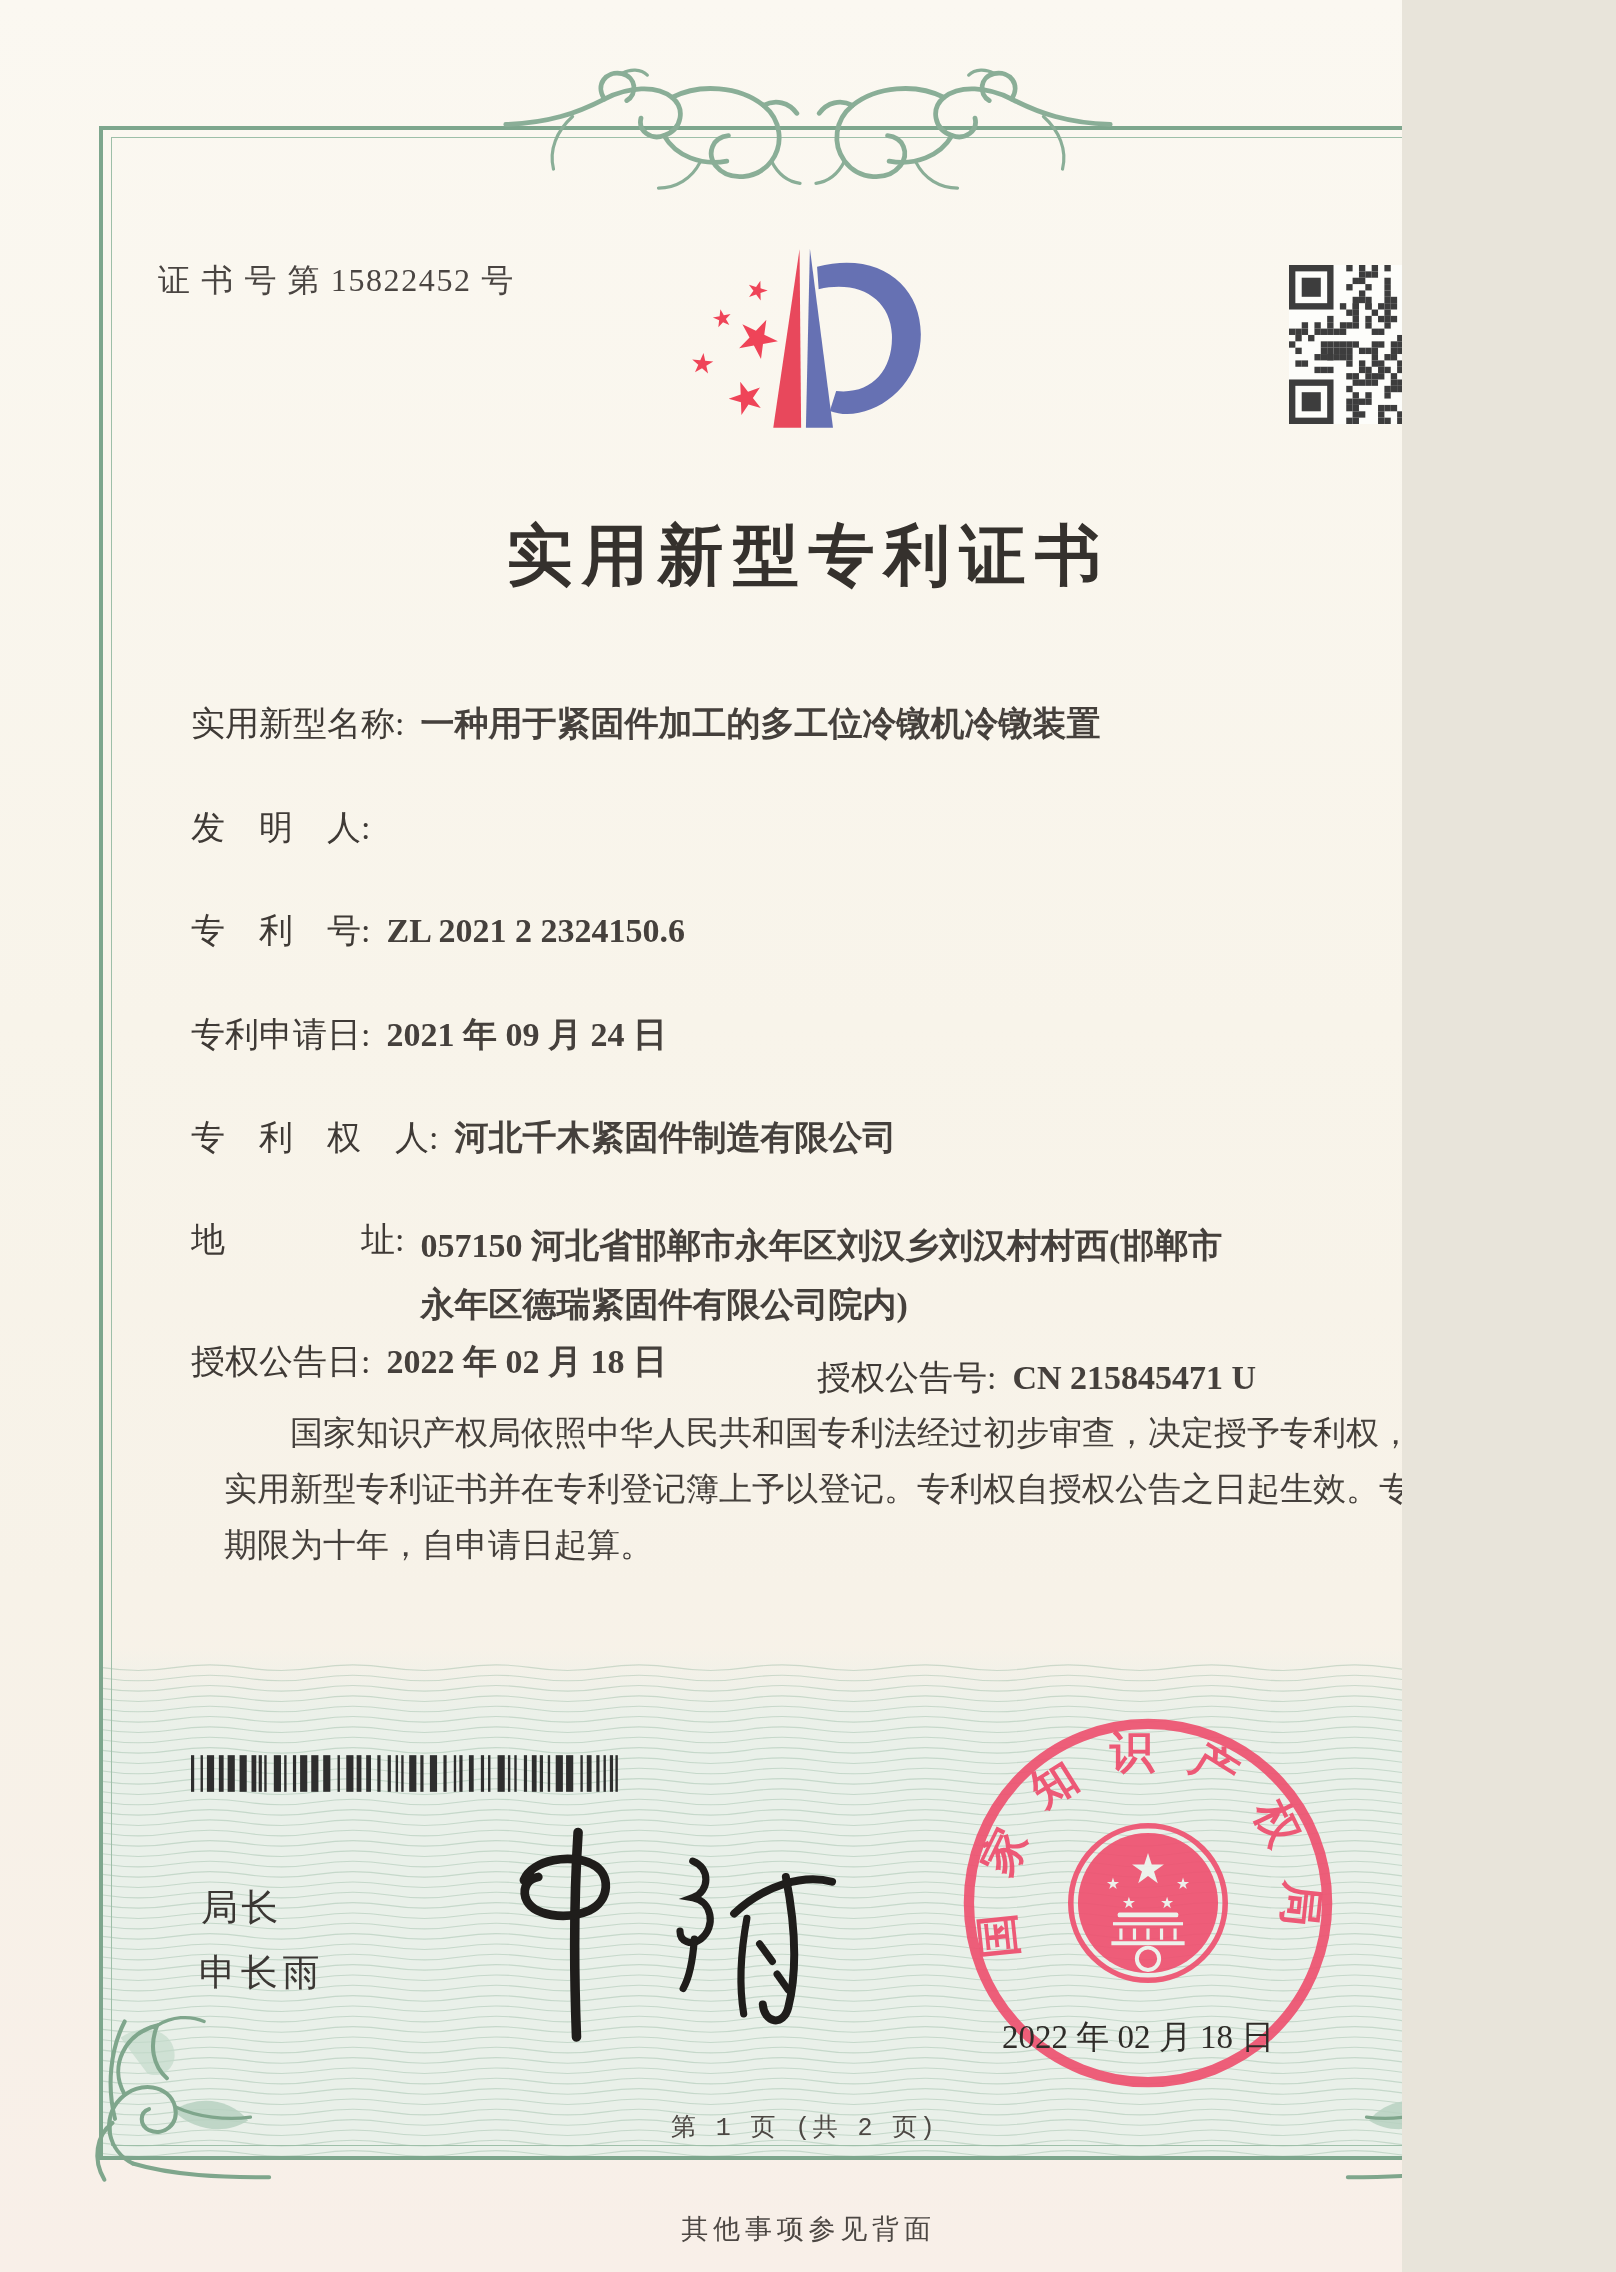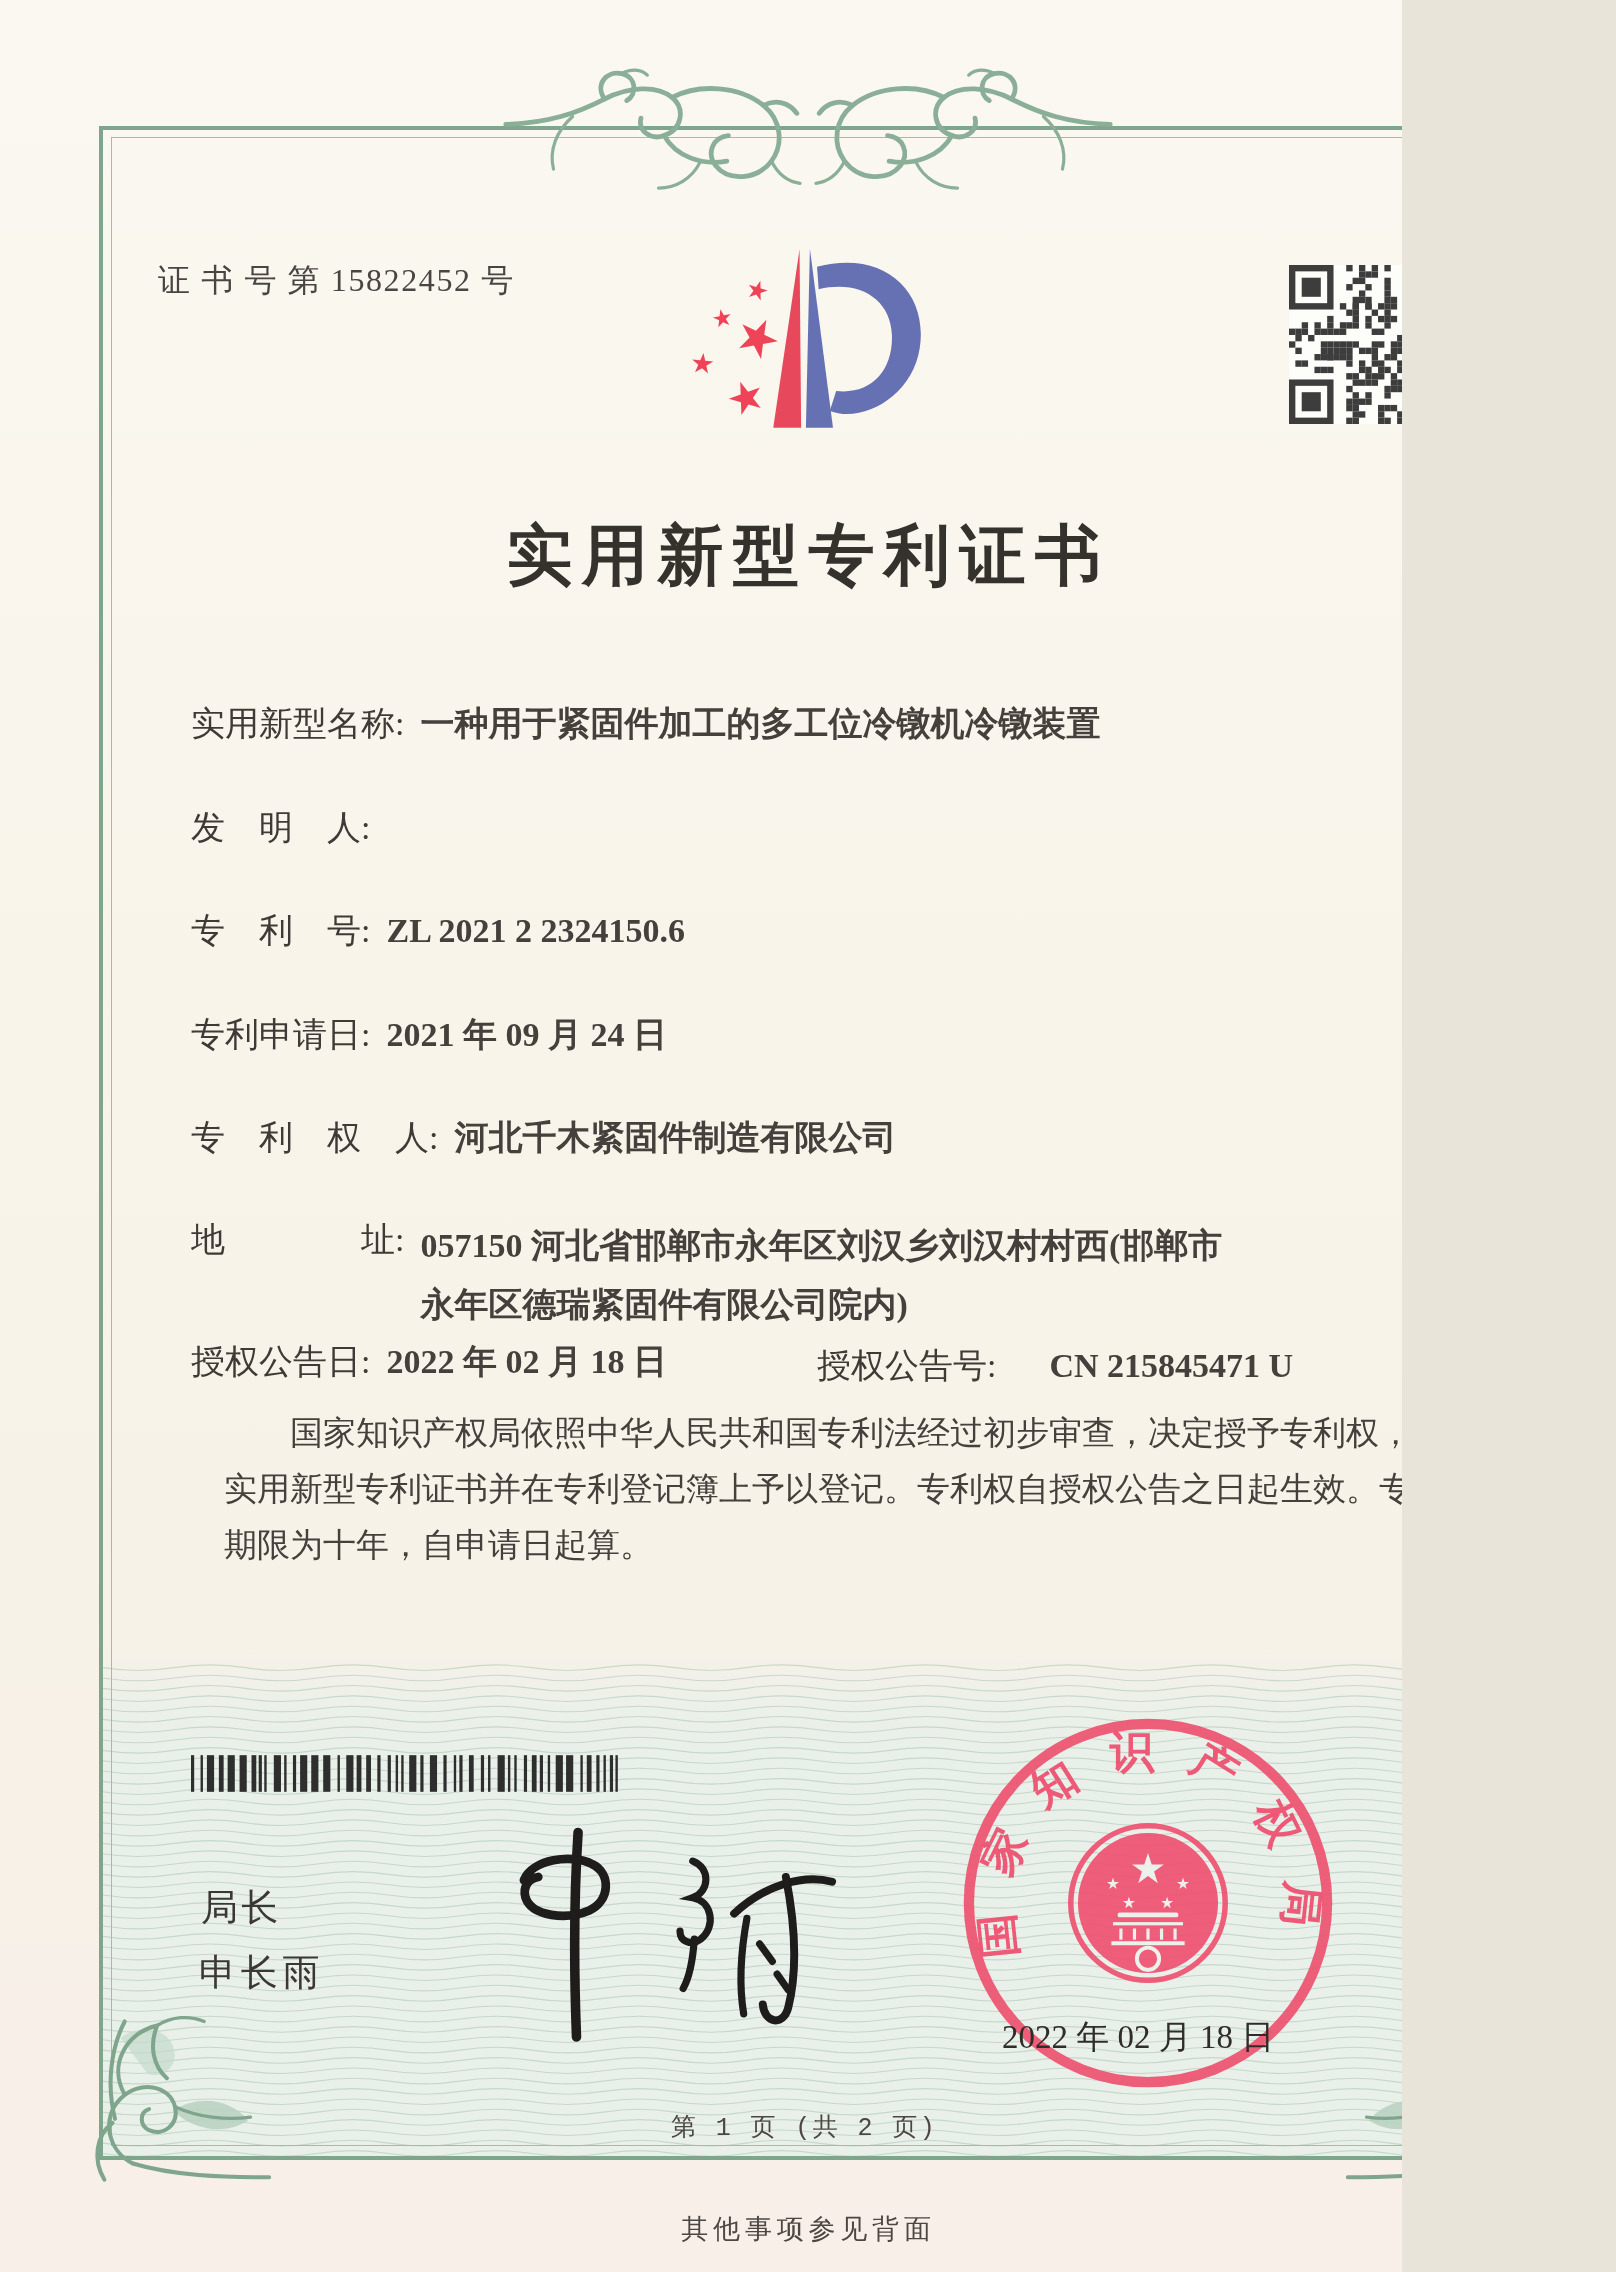--- a/index.html
+++ b/index.html
@@ -18,21 +18,21 @@
   .border-inner{left:111px;top:137px;width:1391px;height:2007px;border:1.6px solid #9dbfa8;z-index:2;}
   
   .certno{left:158px;top:259px;font-size:32px;letter-spacing:1.6px;color:#4a4542;z-index:4;}
   .title{left:0;top:511px;width:1617px;text-align:center;font-size:66px;font-weight:bold;
     letter-spacing:9.5px;color:#35312d;z-index:4;}
   
   .row{left:191px;width:1273px;display:flex;align-items:flex-start;font-size:34px;line-height:48px;z-index:4;}
   .flabel{flex:none;white-space:pre;color:#3f3a36;}
   .fvalue{flex:none;margin-left:16px;color:#45403c;font-weight:bold;}
   .addrval{width:812px;line-height:59px;}
-  .pair2{position:absolute;left:626px;top:4px;display:flex;gap:37px;}
+  .pair2{position:absolute;left:626px;top:16px;display:flex;}
   
   .paras{left:189px;top:1405px;width:1268px;font-size:33px;line-height:56px;color:#45403c;z-index:4;margin-left:35px;}
   .paras p{margin:0 0 6.4px 0;text-indent:2em;}
   
   .barcode{left:191px;top:1755px;z-index:4;}
   
   .director-title{left:201px;top:1883px;font-size:37px;letter-spacing:3.2px;color:#3b3734;z-index:4;}
   .director-name{left:199px;top:1948px;font-size:37px;letter-spacing:4.8px;color:#3b3734;z-index:4;}
   .sig{left:430px;top:1818px;z-index:5;}
   

